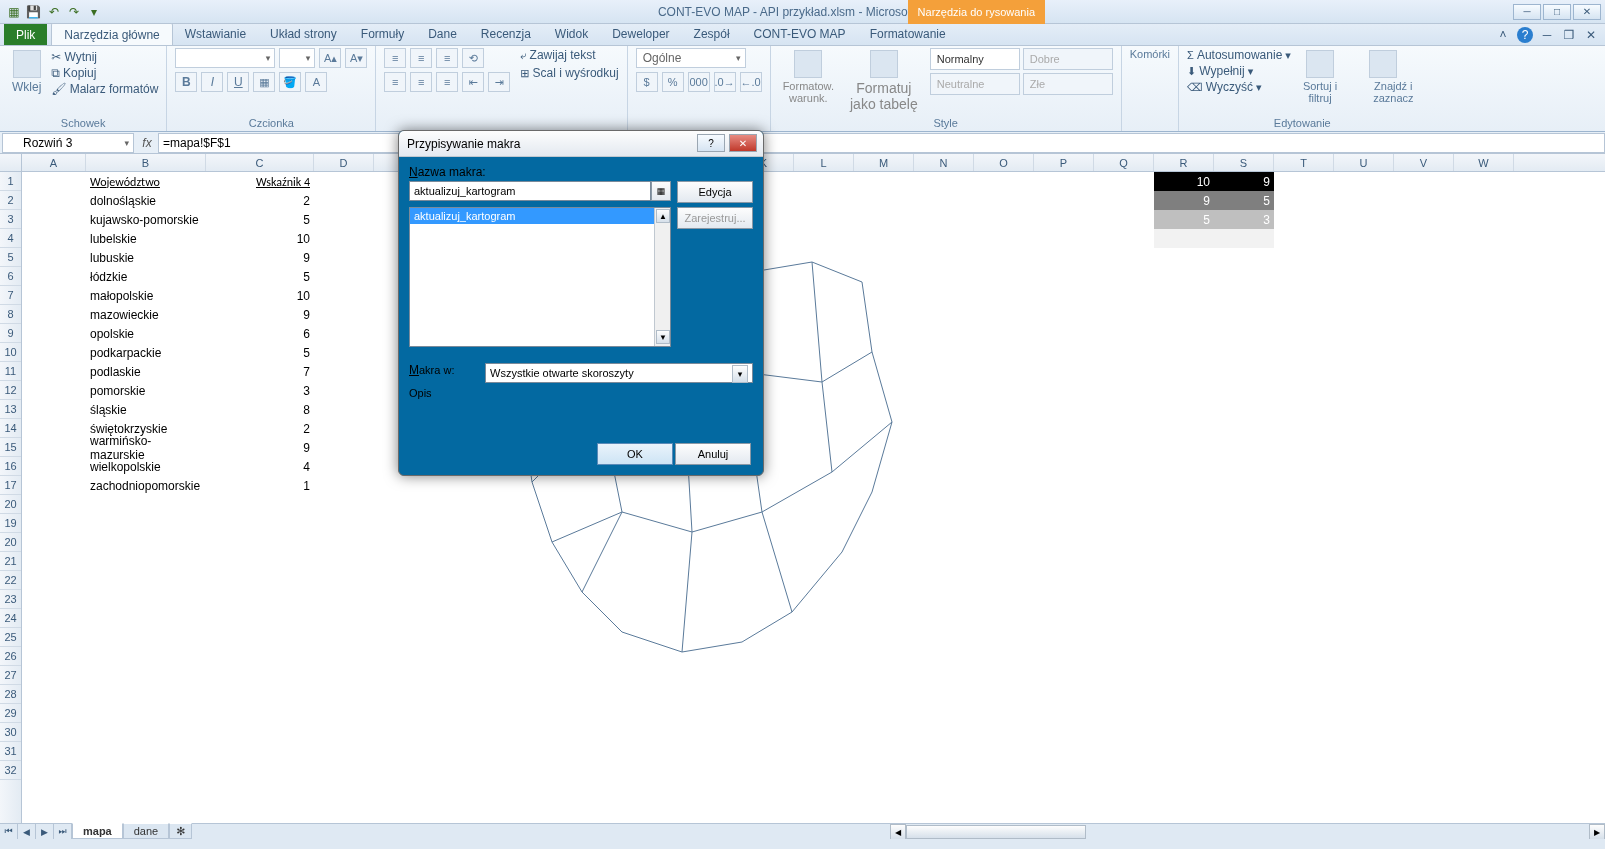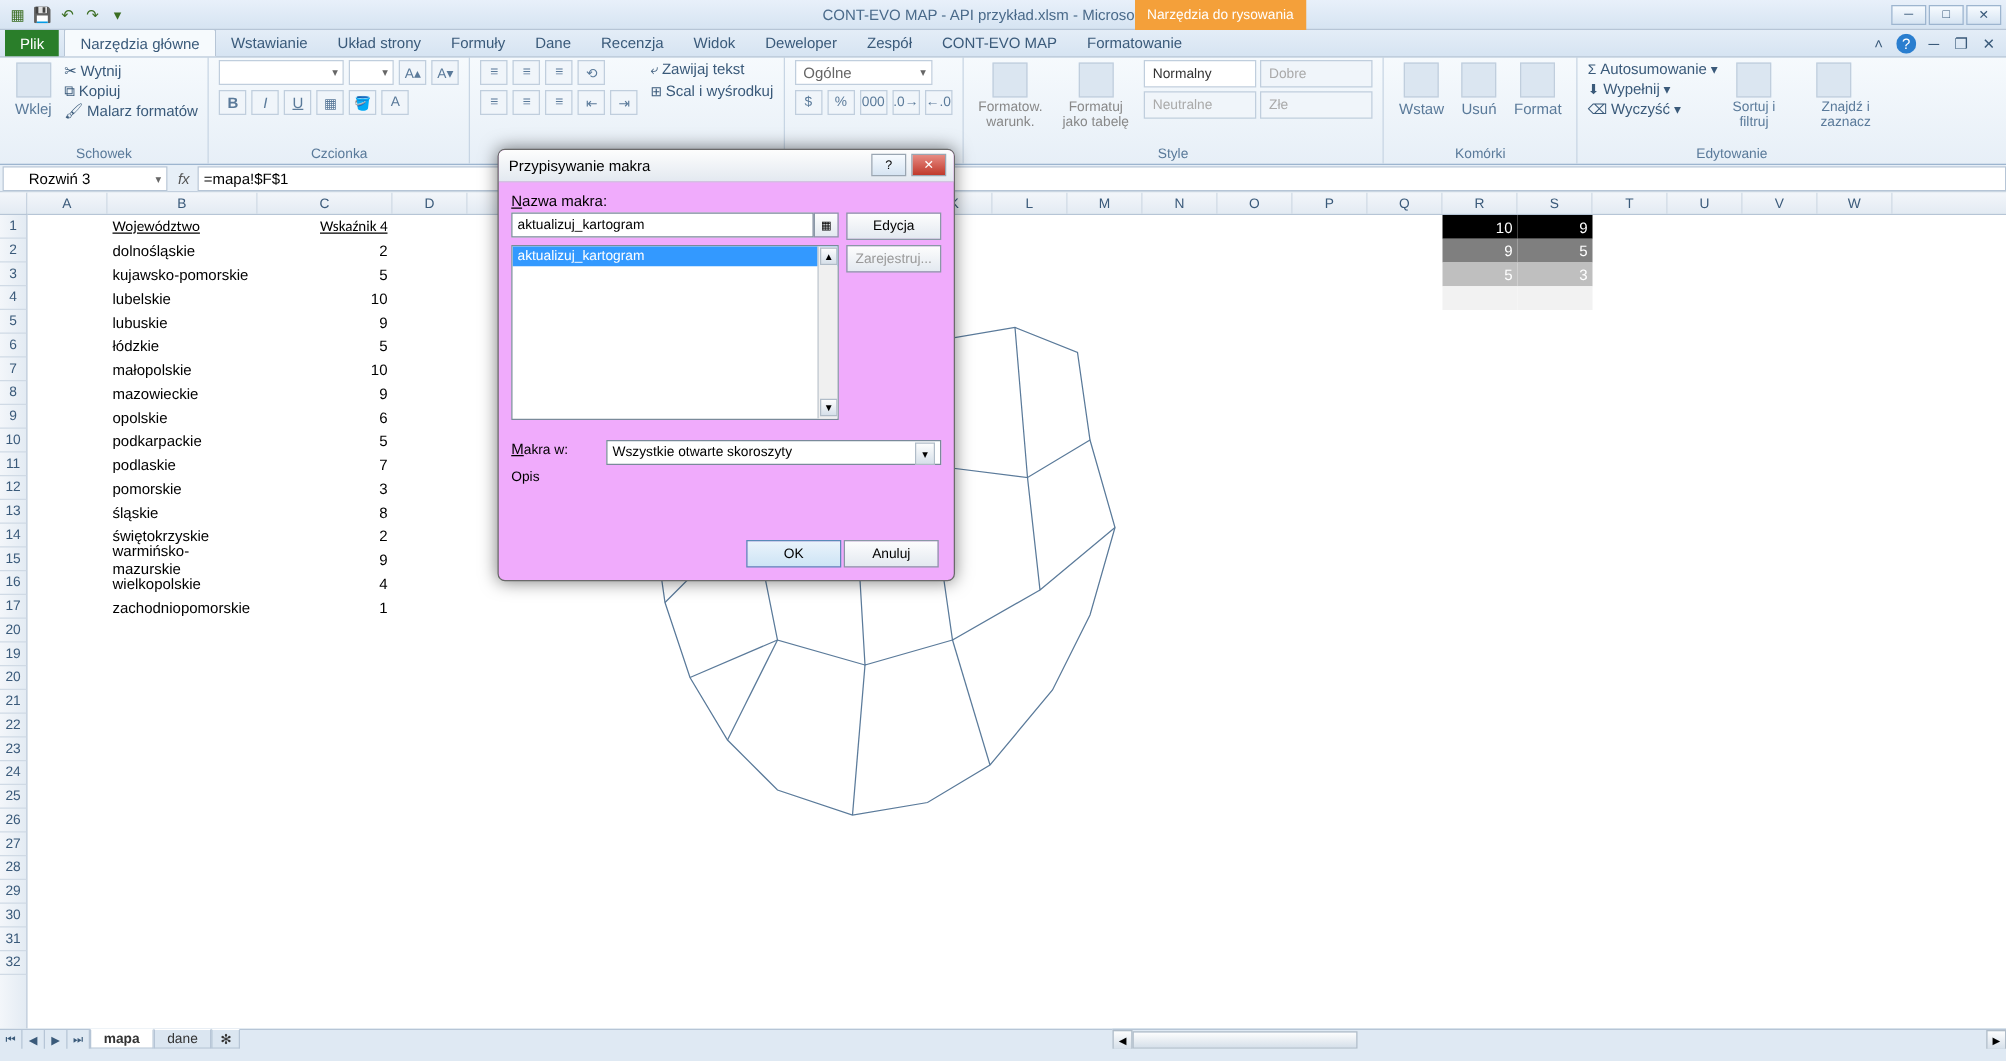--- a/index.html
+++ b/index.html
@@ -67,21 +67,21 @@
 
   
   .sheet-bar { position:absolute; bottom:10px; left:0; right:0; height:16px; background:#dfe9f3; display:flex; align-items:center; border-top:1px solid #b6c5d6; }
   .nav-btn { width:18px; height:16px; display:flex; align-items:center; justify-content:center; color:#3a5a7a; border-right:1px solid #b6c5d6; font-size:9px; }
   .sheet-tab { height:16px; padding:0 10px; background:#fff; border:1px solid #b6c5d6; border-top:1px solid #fff; margin-top:-1px; display:flex; align-items:center; font-size:11px; color:#333; }
   .sheet-tab.active { background:#fff; font-weight:bold; }
   .sheet-tab.inactive { background:#dbe6f1; }
   .status-bar { position:absolute; bottom:0; left:0; right:0; height:10px; background:#dfe9f3; }
 
   
-  .dialog-shadow { position:absolute; left:398px; top:119px; width:366px; height:346px; border-radius:6px; box-shadow: 0 0 14px rgba(0,0,0,0.5); background:#f0abfc; border:1px solid #6a6a6a; }
+  .dialog-shadow { position:absolute; left:398px; top:130px; width:366px; height:346px; border-radius:6px; box-shadow: 0 0 14px rgba(0,0,0,0.5); background:#0369a1; border:1px solid #6a6a6a; }
   .dlg-title { height:26px; background:linear-gradient(#fdfdfd,#e3e9f0); border-bottom:1px solid #c0c8d0; display:flex; align-items:center; padding-left:8px; position:relative; border-radius:5px 5px 0 0; }
   .dlg-title-text { font-size:12px; color:#000; }
   .dlg-tbtn { position:absolute; top:3px; width:28px; height:18px; border:1px solid #9aa6b2; display:flex; align-items:center; justify-content:center; font-size:10px; background:linear-gradient(#f7fbff,#d6e4f2); }
   .dlg-help { right:38px; }
   .dlg-close { right:6px; background:linear-gradient(#e78b82,#c0392b); color:#fff; }
   .dlg-body { padding:8px 10px; }
   .dlg-label { font-size:11px; color:#000; margin-bottom:2px; }
   .dlg-label u { text-decoration:underline; }
   .dlg-row { display:flex; gap:6px; margin-bottom:4px; }
   .dlg-input { flex:1; height:20px; border:1px solid #7a8a9a; background:#fff; padding:0 4px; display:flex; align-items:center; font-size:11px; }
@@ -229,52 +229,38 @@
 
   <div class="group">
     <div class="group-body" style="gap:8px;">
       <div class="big-btn grey-text">
           <div class="ico"></div>
           <span style="white-space:pre-line;text-align:center;font-size:11px;">Formatow.
 warunk.</span>
         </div>
       <div class="big-btn grey-text">
           <div class="ico"></div>
-          <span style="white-space:pre-line;text-align:center;font-size:11px;">Formatuj
+          <span style="white-space:pre-line;text-align:center;font-size:14px;">Formatuj
 jako tabelę</span>
         </div>
       <div style="display:flex;flex-direction:column;gap:3px;">
         <div class="styles-box">
           <div class="style-cell">Normalny</div>
           <div class="style-cell good grey-text" style="background:#f0f5fa;color:#aaa;">Dobre</div>
         </div>
         <div class="styles-box">
           <div class="style-cell" style="background:#f0f5fa;color:#aaa;">Neutralne</div>
           <div class="style-cell" style="background:#f0f5fa;color:#aaa;">Złe</div>
         </div>
       </div>
     </div>
     <div class="group-label">Style</div>
   </div>
 
   <div class="group">
-    <div class="group-body">
-      <div class="big-btn">
-          <div class="ico"></div>
-          <span>Wstaw</span>
-        </div>
-      <div class="big-btn">
-          <div class="ico"></div>
-          <span>Usuń</span>
-        </div>
-      <div class="big-btn">
-          <div class="ico"></div>
-          <span>Format</span>
-        </div>
-    </div>
     <div class="group-label">Komórki</div>
   </div>
 
   <div class="group" style="border-right:none;">
     <div class="group-body" style="gap:8px;">
       <div style="display:flex;flex-direction:column;gap:2px;">
         <span class="link-text grey-text">Σ <span>Autosumowanie</span> ▾</span>
         <span class="link-text grey-text">⬇ <span>Wypełnij</span> ▾</span>
         <span class="link-text">⌫ <span>Wyczyść</span> ▾</span>
       </div>

